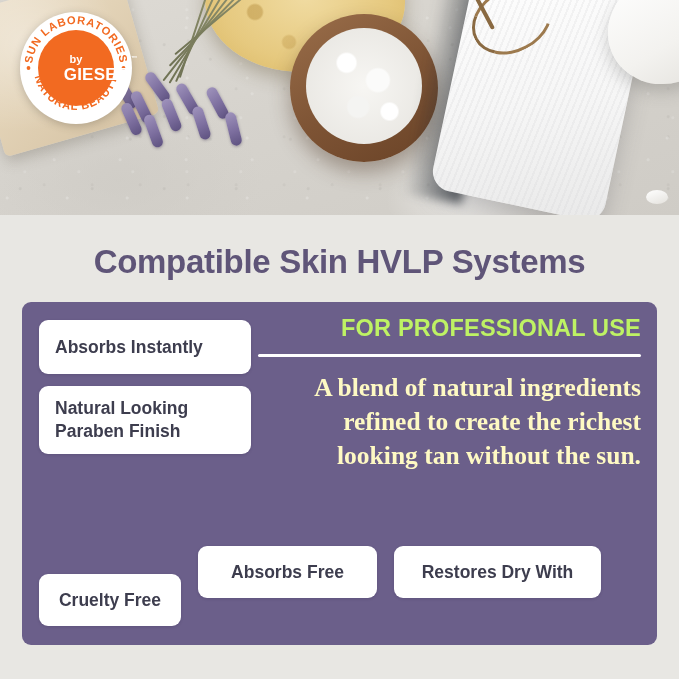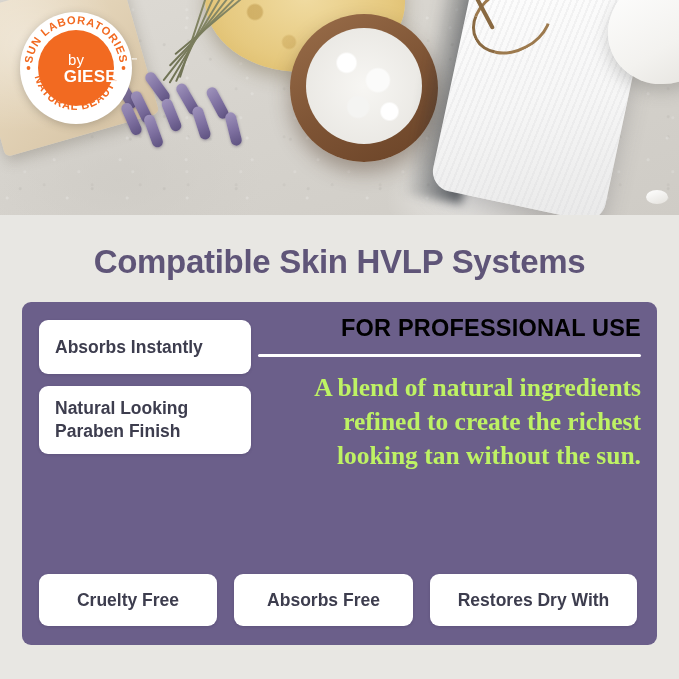--- a/index.html
+++ b/index.html
@@ -138,21 +138,21 @@
     border-radius:50%; background:#ffffff;
     box-shadow:0 2px 8px rgba(70,60,50,.28);
     z-index:6;
   }
   .logo-core{
     position:absolute; left:18px; top:18px; width:76px; height:76px;
     border-radius:50%; background:#f26a21;
     display:flex; flex-direction:column; align-items:center; justify-content:center;
   }
   .logo-by{
-    color:#fff; font-size:15px; font-weight:normal; line-height:1;
+    color:#fff; font-size:11px; font-weight:bold; line-height:1;
     margin-bottom:1px; letter-spacing:.2px;
   }
   .logo-name{
     color:#fff; font-size:17px; font-weight:bold; line-height:1;
     letter-spacing:.2px; position:relative;margin-left:40px;
   }
   .logo-tm{
     position:absolute; right:-9px; top:-11px;
     font-size:6px; font-weight:bold; color:#fff;
   }
@@ -178,28 +178,28 @@
   .panel-inner{ position:absolute; inset:0; padding:14px 16px; }
 
   .col-left{
     position:absolute; left:17px; top:18px; width:212px;
   }
   .col-right{
     position:absolute; left:236px; top:12px; width:383px;
   }
 
   .pro-use{
-    color:#000000; font-size:23.5px; font-weight:bold;
+    color:#bef264; font-size:23.5px; font-weight:bold;
     text-align:right; letter-spacing:.2px; line-height:1.25;
   }
   .rule{
     margin-top:11px; height:3px; background:#ffffff; border-radius:2px;
   }
   .blurb{
-    margin-top:14px; text-align:right; color:#bef264;
+    margin-top:14px; text-align:right; color:#fef9c3;
     font-family:"Liberation Serif", serif;
     font-size:25.5px; font-weight:bold; line-height:1.33;
   }
 
   .pill{
     background:#ffffff; border-radius:9px;
     color:#3d3d4e; font-size:17.5px; font-weight:bold;
     display:flex; align-items:center;
     padding:0 16px; line-height:1.3;
     box-shadow:0 1px 3px rgba(40,30,60,.18);
@@ -211,21 +211,21 @@
   .bottom-row{
     position:absolute; left:17px; bottom:19px;
     display:flex; gap:17px;
   }
   .pill-b{
     height:52px; border-radius:9px; background:#fff;
     display:flex; align-items:center; justify-content:center;
     color:#3d3d4e; font-size:17.5px; font-weight:bold;
     box-shadow:0 1px 3px rgba(40,30,60,.18);
   }
-  .pill-b.w1{ width:178px; }
+  .pill-b.w1{ width:142px;margin-top:28px; }
   .pill-b.w2{ width:179px; }
   .pill-b.w3{ width:207px; }
 </style>
 </head>
 <body>
 
 <div class="photo-band">
   <div class="photo-bg"></div>
   <div class="grain"></div>
 

